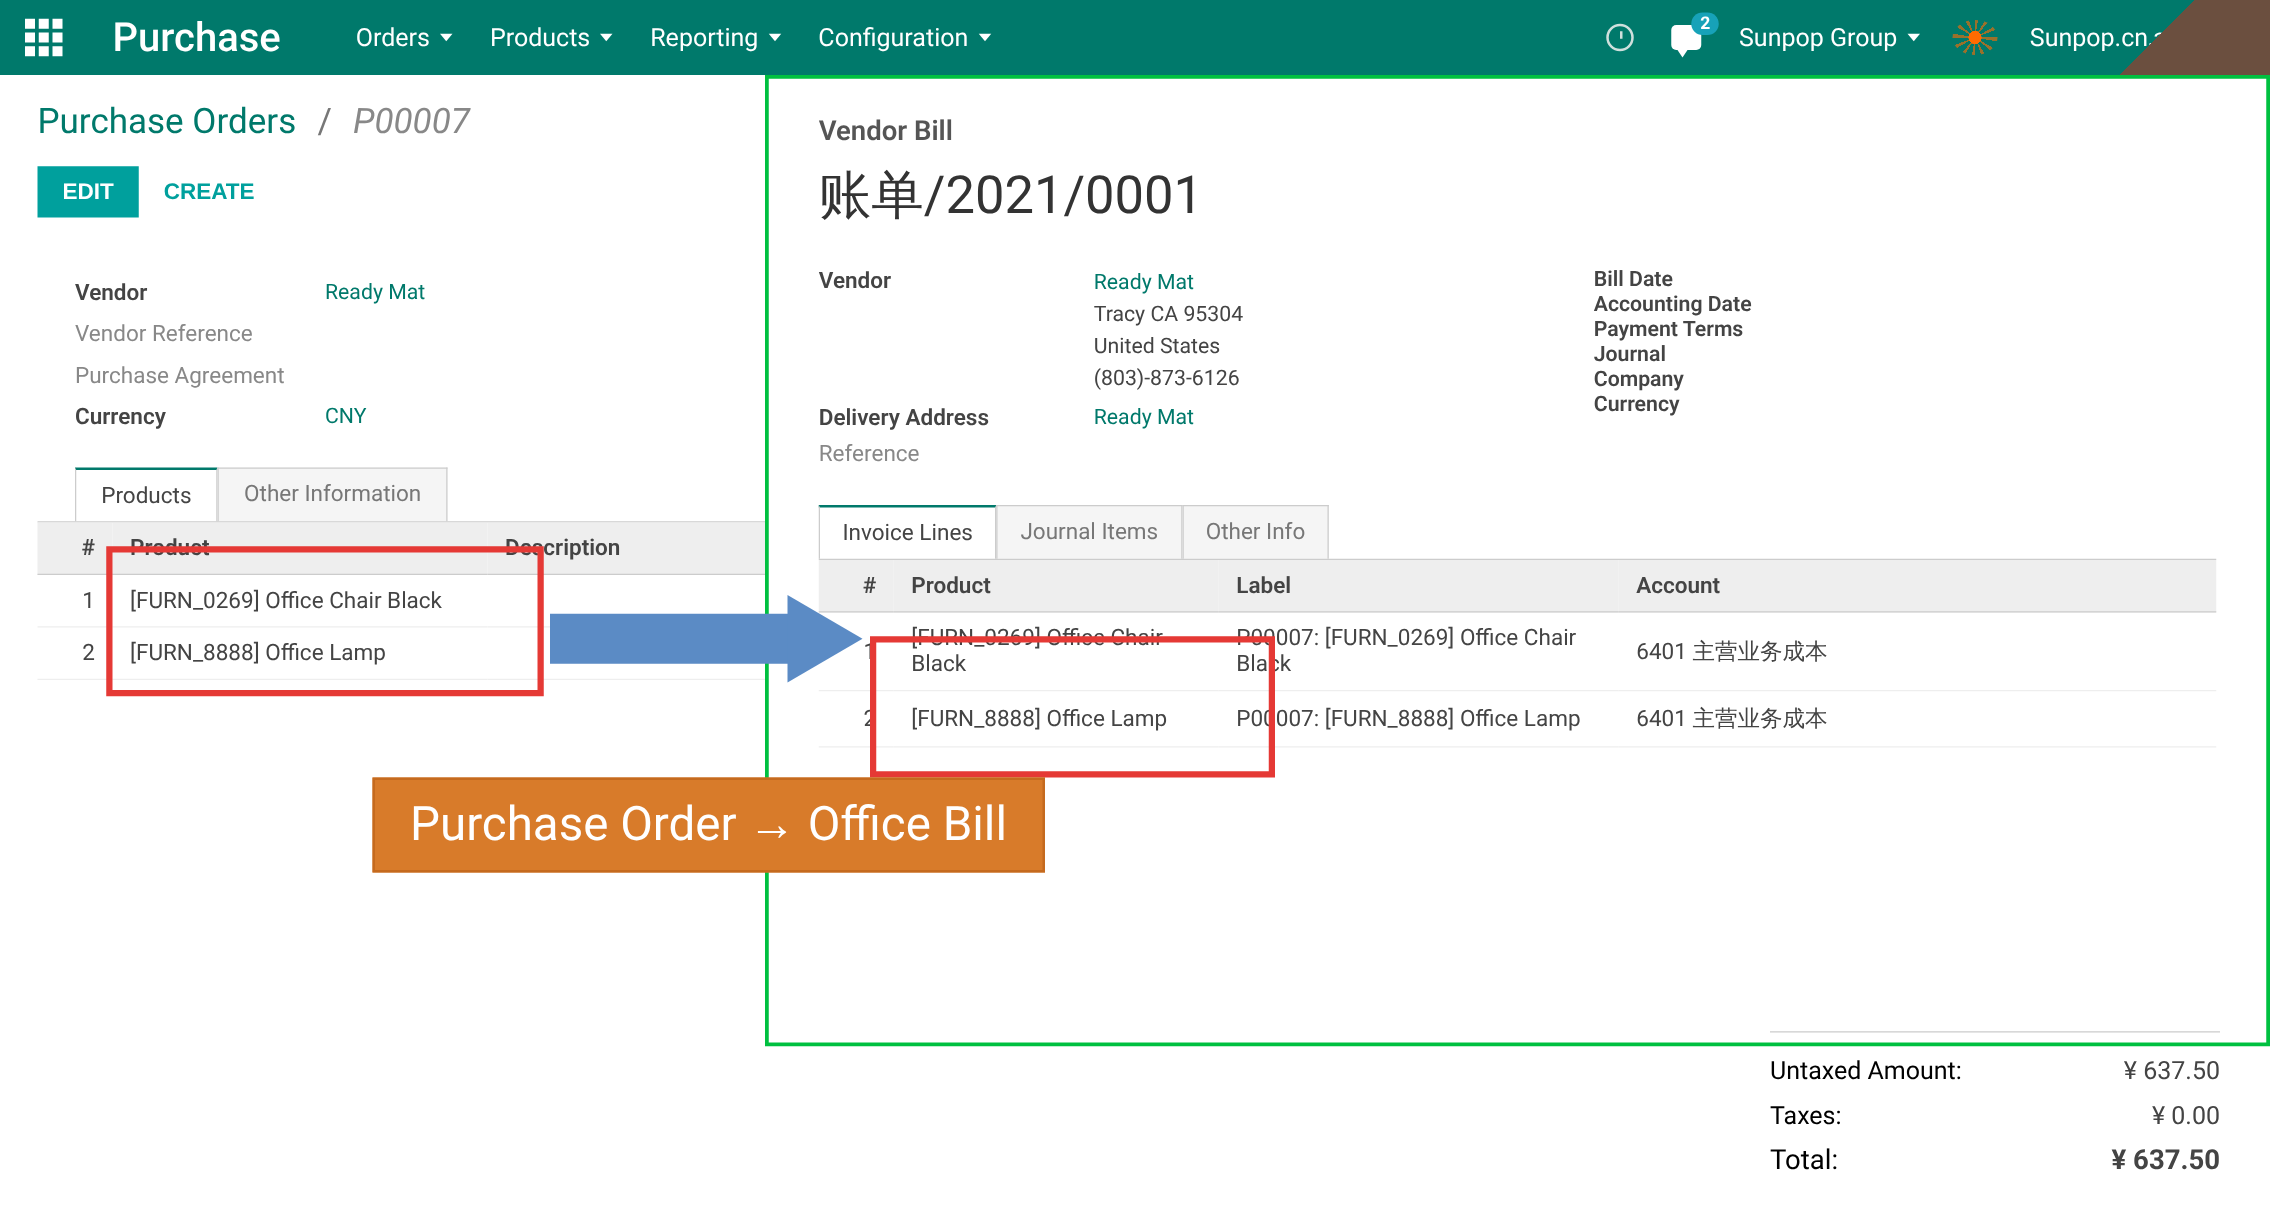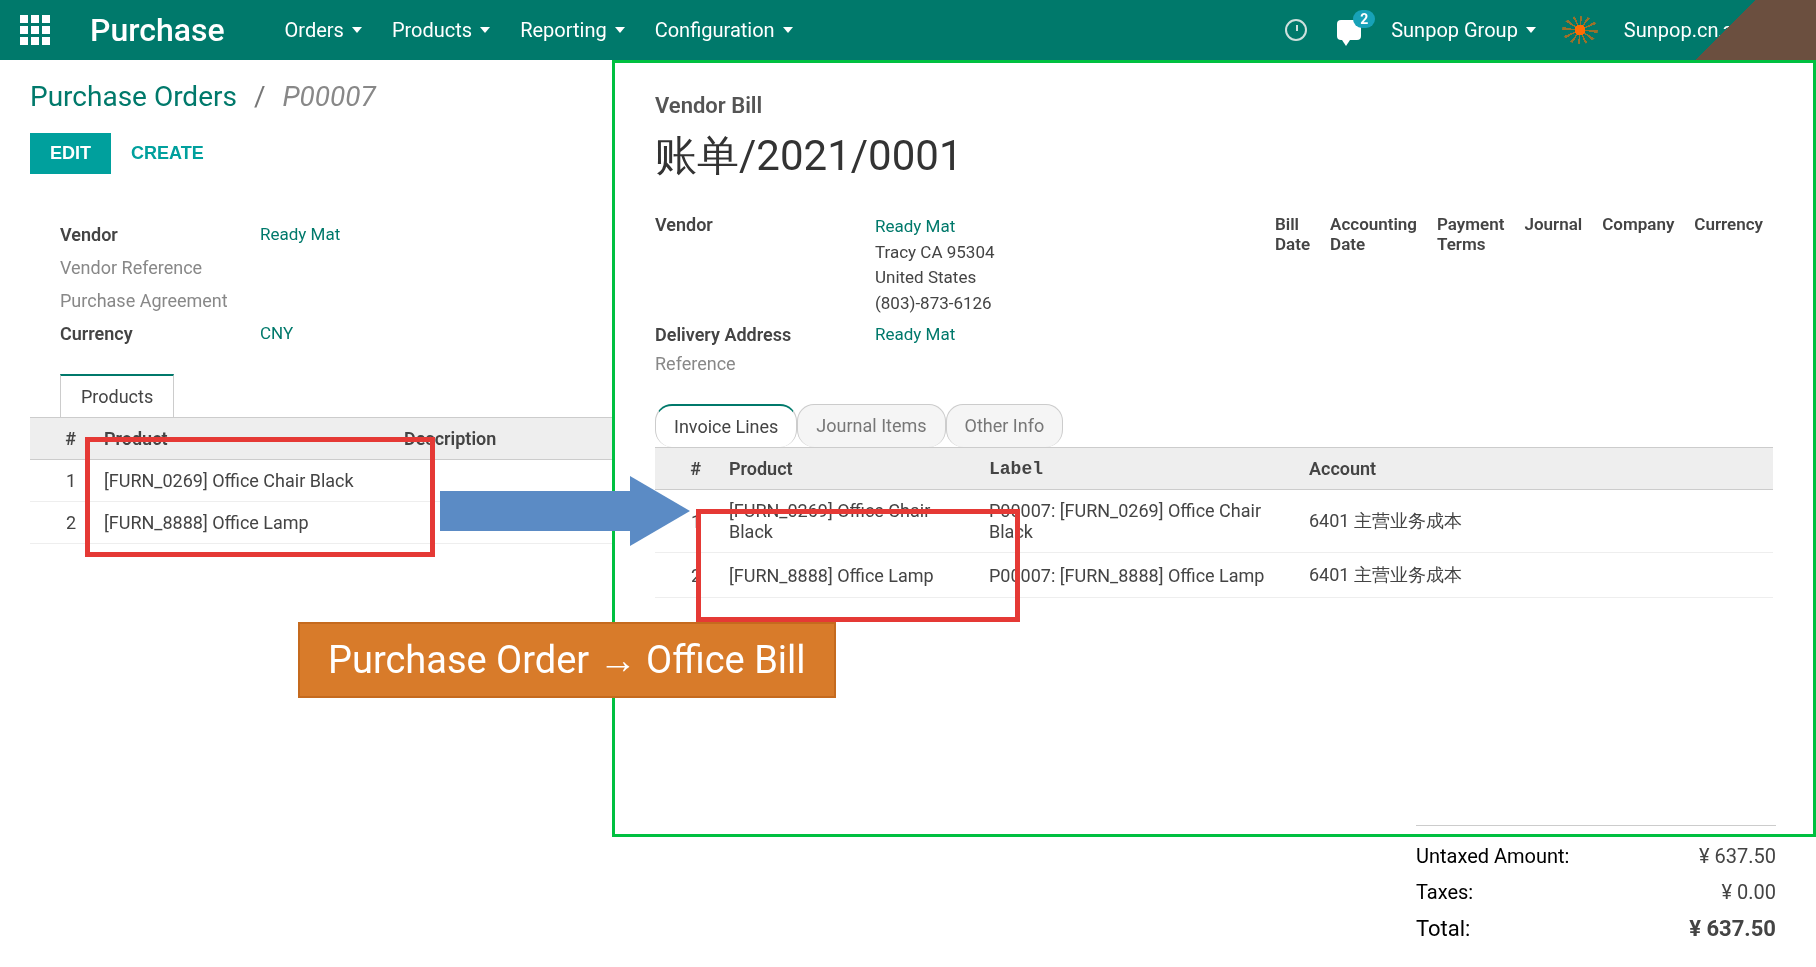--- a/index.html
+++ b/index.html
@@ -50,24 +50,24 @@
   th.num, td.num { text-align: right; width: 60px; }
   td { padding: 10px 14px; font-size: 18px; border-bottom: 1px solid #eee; }
   
   
   .right-panel { position: absolute; top: 60px; left: 612px; right: 0; bottom: 130px; border: 3px solid #00c040; background: #fff; padding: 30px 40px 10px 40px; }
   .bill-heading-sm { font-size: 22px; font-weight: 600; color: #555; margin-bottom: 10px; }
   .bill-title { font-size: 42px; color: #333; margin-bottom: 30px; }
   .bill-form { display: grid; grid-template-columns: 220px 400px 200px; row-gap: 8px; align-items: start; }
   .bill-form .label.strong { font-weight: 600; color: #444; }
   .addr div { line-height: 1.5; }
-  .side-labels { display: flex; gap: 20px; font-weight: 600; color: #444; }
+  .side-labels { display: flex; flex-direction: column; gap: 0; font-weight: 600; color: #444; }
   
   .bill-tabs { display: flex; margin-top: 30px; }
-  .bill-tabs .tab { font-size: 18px; padding: 10px 18px; border-radius: 17px; }
+  .bill-tabs .tab { font-size: 18px; padding: 10px 18px; }
   .bill-tabs .tab.active { border-top: 2px solid #00796b; }
   
   .highlight-red { position: absolute; border: 5px solid #e53935; pointer-events: none; }
   .hl-left { top: 437px; left: 85px; width: 350px; height: 120px; }
   
   .arrow { position: absolute; top: 476px; left: 440px; width: 260px; height: 70px; }
   .arrow-body { position: absolute; top: 15px; left: 0; width: 200px; height: 40px; background: #5b8bc5; }
   .arrow-head { position: absolute; top: 0; left: 190px; width: 0; height: 0; border-top: 35px solid transparent; border-bottom: 35px solid transparent; border-left: 60px solid #5b8bc5; }
   
   .callout { position: absolute; top: 622px; left: 298px; background: #d87b2a; color: #fff; font-size: 38px; padding: 14px 28px; border: 2px solid #c56a1e; }
@@ -150,20 +150,21 @@
     <div class="label">Vendor Reference</div>
     <div class="value"></div>
     <div class="label">Purchase Agreement</div>
     <div class="value"></div>
     <div class="label strong">Currency</div>
     <div class="value teal">CNY</div>
   </div>
 
   <div class="tabs">
     <div class="tab active">Products</div>
+    <div class="tab">Other Information</div>
   </div>
   <div class="table-wrap">
     <table>
       <thead>
         <tr>
           <th class="num">#</th>
           <th style="width:300px;">Product</th>
           <th>Description</th>
         </tr>
       </thead>
@@ -213,21 +214,21 @@
     <div class="tab active">Invoice Lines</div>
     <div class="tab">Journal Items</div>
     <div class="tab">Other Info</div>
   </div>
   <div class="table-wrap">
     <table>
       <thead>
         <tr>
           <th class="num">#</th>
           <th style="width:260px;">Product</th>
-          <th style="width:320px;font-family:Liberation Mono, monospace;">Label</th>
+          <th style="width:320px;">Label</th>
           <th>Account</th>
         </tr>
       </thead>
       <tbody>
         <tr>
           <td class="num">1</td>
           <td>[FURN_0269] Office Chair Black</td>
           <td>P00007: [FURN_0269] Office Chair Black</td>
           <td>6401 主营业务成本</td>
         </tr>

